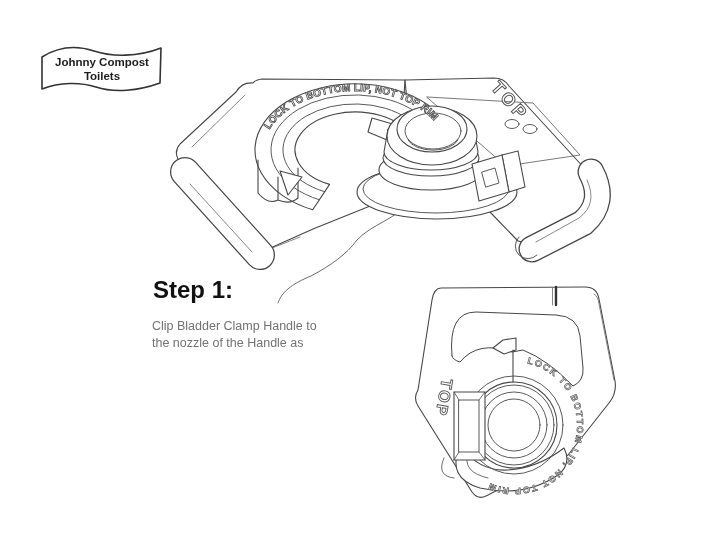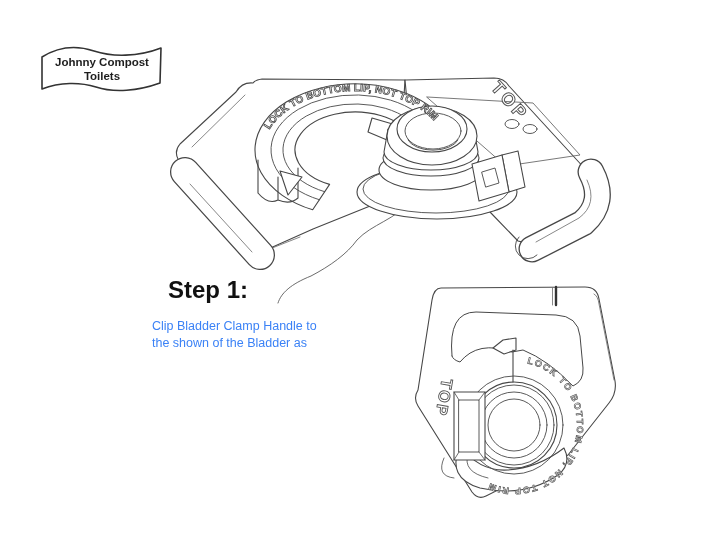--- a/index.html
+++ b/index.html
@@ -6,23 +6,23 @@
   .page{
     position:relative;width:624px;height:556px;background:#ffffff;
     font-family:"Liberation Sans",sans-serif;overflow:hidden;
   }
   .logo-box{position:absolute;left:36px;top:36px;width:132px;height:60px;}
   .fig-main{position:absolute;left:150px;top:52px;width:505px;height:255px;}
   .fig-detail{position:absolute;left:408px;top:278px;width:242px;height:246px;}
   .step-block{position:absolute;left:152px;top:276px;width:200px;}
   .step-heading{
     font-size:24px;font-weight:bold;color:#111;letter-spacing:0px;
-    margin:0 0 14px 16px;
+    margin:0 0 14px 1px;
   }
-  .step-text{font-size:12.5px;line-height:1.32;color:#3b82f6;}
+  .step-text{font-size:12.5px;line-height:1.32;color:#737373;}
   svg text{font-family:"Liberation Sans",sans-serif;}
 </style>
 </head>
 <body>
 
 <div class="page">
 
   <svg class="logo-box" viewBox="0 0 132 60">
     <path d="M6,21 C 22,11 40,9 58,15 C 76,21 102,21 125,12 L 124,47 C 102,55 78,57 60,51 C 44,46 24,46 6,53 Z" fill="#ffffff" stroke="#333333" stroke-width="1.6" stroke-linejoin="round"></path>
     <text x="66" y="30" text-anchor="middle" font-size="11.5" font-weight="bold" fill="#1d1d1d">Johnny Compost</text>
@@ -81,21 +81,21 @@
     <text transform="translate(340,36) rotate(48)" font-size="18" font-weight="bold" letter-spacing="3" fill="#ffffff" stroke="#555555" stroke-width="1">TOP</text>
     <text font-size="10" font-weight="bold" letter-spacing="0.2" fill="#ffffff" stroke="#4a4a4a" stroke-width="0.8">
       <textPath href="#mainArc">LOCK TO BOTTOM LIP, NOT TOP RIM</textPath>
     </text>
   </svg>
 
   <div class="step-block">
     <div class="step-heading">Step 1:</div>
     <div class="step-text">
       <div>Clip Bladder Clamp Handle to</div>
-      <div>the shown of the Bladder as</div>
+      <div>the nozzle of the Handle as</div>
     </div>
   </div>
 
   <svg class="fig-detail" viewBox="0 0 242 246">
     <defs>
       <path id="detailArc" d="M119.1,85.4 A63,63 0 1 1 55.7,184.9"></path>
     </defs>
 
     <g stroke="#474747" stroke-width="1.1" fill="none" stroke-linejoin="round" stroke-linecap="round">
 

